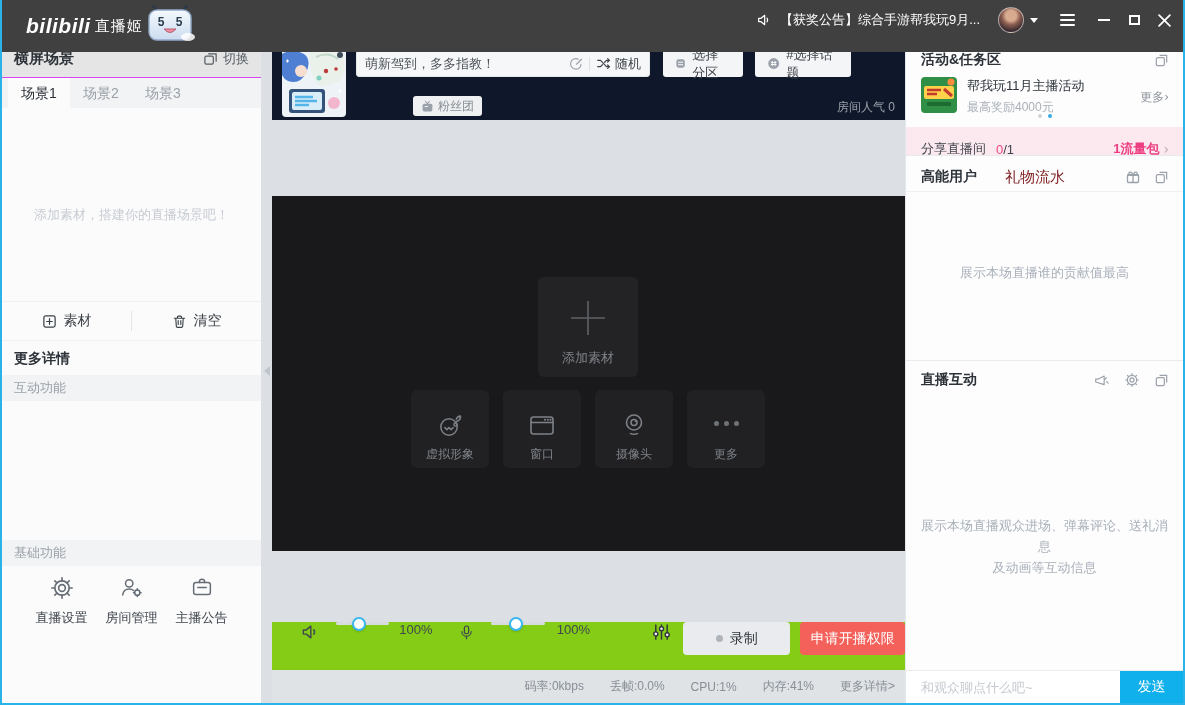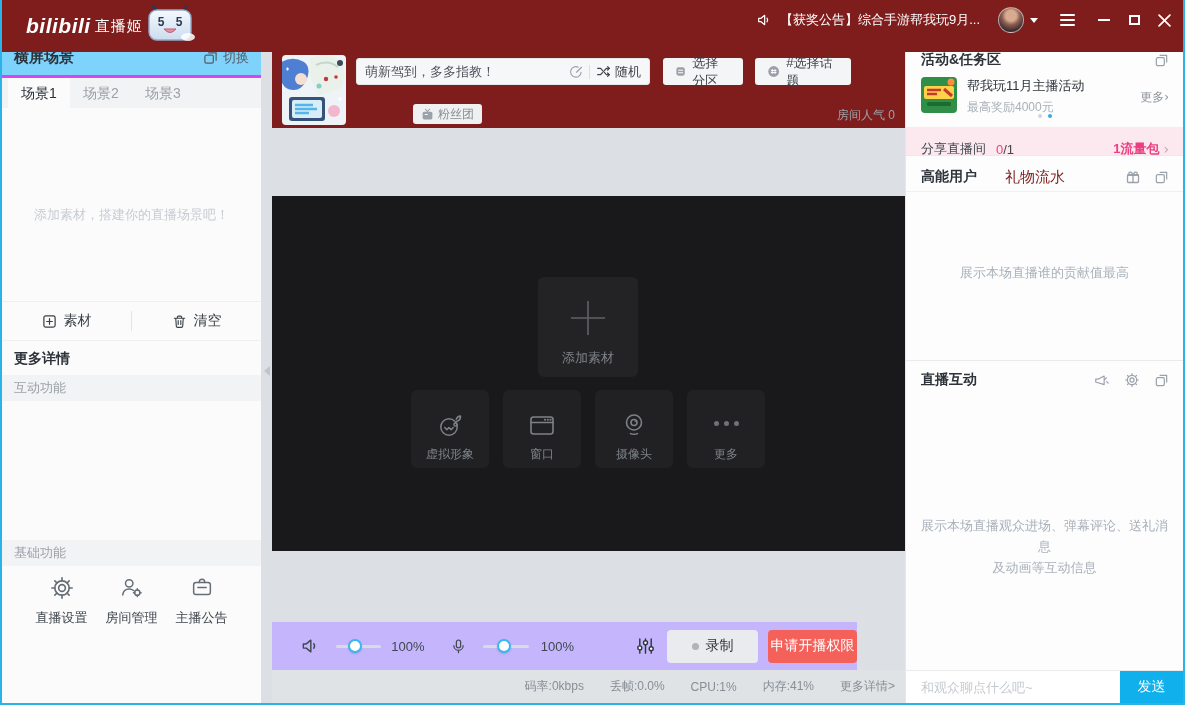--- a/index.html
+++ b/index.html
@@ -9,78 +9,78 @@
     font-family:"Liberation Sans","DejaVu Sans",sans-serif;
     background:#dce0e4; color:#32383e;
     -webkit-font-smoothing:antialiased;
   }
   svg { display:block; }
 
   
   .frame { position:absolute; inset:0; border:2px solid #2ab3e9; border-top:none; pointer-events:none; z-index:90; }
 
   
-  .titlebar { position:absolute; left:0; top:0; width:1185px; height:52px; background:#7f1d1d; z-index:40; display:flex; align-items:center; color:#fff; }
+  .titlebar { position:absolute; left:0; top:0; width:1185px; height:52px; background:#404040; z-index:40; display:flex; align-items:center; color:#fff; }
   .logo { font-size:21px; font-weight:bold; font-style:italic; letter-spacing:.5px; margin-left:26px; }
   .appname { font-size:15px; margin-left:4px; letter-spacing:1px; }
   .mascot { position:absolute; left:142px; top:4px; overflow:visible; }
   .tb-right { position:absolute; right:0; top:0; height:40px; display:flex; align-items:center; }
   .announce { font-size:13px; color:#fff; margin-left:8px; max-width:225px; white-space:nowrap; overflow:hidden; }
   .avatar { width:26px; height:26px; border-radius:50%; margin-left:18px;
             background:radial-gradient(circle at 50% 32%, #d8ab90 0 26%, #8a5d50 45%, #3a2b30 75%, #241d26); border:1px solid rgba(255,255,255,.55); }
   .caret { width:0; height:0; border-left:4px solid transparent; border-right:4px solid transparent; border-top:5px solid #fff; margin-left:6px; }
   .burger { width:15px; margin-left:22px; cursor:pointer; }
   .burger i { display:block; height:2px; background:#fff; margin:3px 0; border-radius:1px; }
   .winbtn { width:30px; height:40px; display:flex; align-items:center; justify-content:center; cursor:pointer; }
   .minbar { width:12px; height:2px; background:#fff; }
   .maxbox { width:11px; height:10px; border:2px solid #fff; }
 
   
   .lp { position:absolute; left:2px; top:40px; width:259px; height:663px; background:#fbfbfc; z-index:10; }
-  .lp-header { position:absolute; left:0; top:0; width:100%; height:38px; border-bottom:3px solid #d946ef; display:flex; align-items:center; padding:16px 12px; background:#7dd3fc; }
+  .lp-header { position:absolute; left:0; top:0; width:100%; height:38px; border-bottom:1px solid #d946ef; display:flex; align-items:center; padding:16px 12px; background:#e5e5e5; }
   .lp-title { font-size:15px; font-weight:600; color:#2c3238; }
   .lp-switch { margin-left:auto; display:flex; align-items:center; gap:5px; font-size:13px; color:#555c63; cursor:pointer; }
   .lp-tabs { position:absolute; left:0; top:38px; width:100%; height:30px; background:#f2f3f5; display:flex; padding-left:6px; }
   .lp-tab { width:62px; height:30px; line-height:30px; text-align:center; font-size:14px; color:#9aa1a8; cursor:pointer; }
   .lp-tab.active { background:#fbfbfc; color:#2c3238; }
   .lp-empty { position:absolute; left:0; top:166px; width:100%; text-align:center; font-size:13px; color:#c7ccd2; }
   .lp-btnrow { position:absolute; left:0; top:261px; width:100%; height:40px; border-top:1px solid #eef0f2; border-bottom:1px solid #eef0f2; display:flex; }
   .lp-btn { flex:1; display:flex; align-items:center; justify-content:center; gap:7px; font-size:14px; color:#3a4046; cursor:pointer; }
   .lp-btn-div { width:1px; height:20px; background:#e3e6e9; align-self:center; }
   .lp-tools-title { position:absolute; left:12px; top:301px; height:34px; line-height:34px; font-size:14px; font-weight:600; color:#2c3238; }
   .lp-group { position:absolute; left:0; width:100%; height:26px; line-height:26px; background:#f2f3f5; font-size:13px; color:#9aa1a9; padding-left:12px; }
   .lp-basic-row { position:absolute; left:0; top:525px; width:100%; display:flex; justify-content:center; padding:0 16px; }
   .lp-tool { width:70px; display:flex; flex-direction:column; align-items:center; gap:8px; padding-top:10px; color:#666d75; cursor:pointer; }
   .lp-tool span { font-size:13px; color:#3f454c; }
 
   .collapse { position:absolute; left:260px; top:352px; width:13px; height:38px; display:flex; align-items:center; justify-content:center; cursor:pointer; z-index:5;}
   .collapse i { width:0; height:0; border-top:5px solid transparent; border-bottom:5px solid transparent; border-right:6px solid #bfc5cc; }
 
   
-  .topcard { position:absolute; left:272px; top:48px; width:633px; height:80px; background:#7f1d1d; z-index:5; }
+  .topcard { position:absolute; left:272px; top:40px; width:633px; height:80px; background:#0f172a; z-index:5; }
   .cover { position:absolute; left:10px; top:7px; width:64px; height:70px; border-radius:4px; overflow:hidden; cursor:pointer; }
   .titlebox { position:absolute; left:84px; top:10px; width:294px; height:27px; background:#f6f7f9; border:1px solid #e4e7ea; border-radius:3px; display:flex; align-items:center; padding:0 8px; }
   .titlebox input { flex:1; border:none; background:transparent; outline:none; font-size:13px; color:#4d5359; font-family:inherit; min-width:0; }
   .titlebox .vdiv { width:1px; height:14px; background:#dcdfe3; margin:0 6px; }
   .randlabel { font-size:13px; color:#41464c; margin-left:4px; white-space:nowrap; cursor:pointer; }
   .chipbtn { position:absolute; top:10px; height:27px; background:#f4f5f7; border-radius:3px; display:flex; align-items:center; gap:6px; padding:0 12px; font-size:13px; color:#3c4248; cursor:pointer; }
   .fanpill { position:absolute; left:141px; top:56px; height:20px; background:#eef0f2; border-radius:3px; display:flex; align-items:center; gap:4px; padding:0 8px; font-size:12px; color:#878e95; cursor:pointer; }
   .popularity { position:absolute; right:10px; top:59px; font-size:12px; color:#9ba2a9; }
 
   .canvas { position:absolute; left:272px; top:196px; width:633px; height:355px; background:#19191b; z-index:5; }
   .bigtile { position:absolute; left:266px; top:81px; width:100px; height:100px; background:#232326; border-radius:6px; cursor:pointer; text-align:center; }
   .bigtile .plus { margin:22px auto 0; }
   .bigtile span { display:block; margin-top:12px; font-size:13px; color:#7e8287; }
   .tile { position:absolute; top:194px; width:78px; height:78px; background:#212124; border-radius:6px; cursor:pointer; display:flex; flex-direction:column; align-items:center; color:#6e7378; }
   .tile .tic { height:44px; display:flex; align-items:flex-end; }
   .tile span { margin-top:6px; font-size:12px; color:#7d8186; }
   .dots3 { display:flex; gap:5px; }
   .dots3 i { width:5px; height:5px; border-radius:50%; background:#6e7378; }
 
-  .ctrlbar { position:absolute; left:272px; top:622px; width:585px; height:48px; background:#c4b5fd; z-index:5; display:flex; align-items:center; }
+  .ctrlbar { position:absolute; left:272px; top:622px; width:633px; height:48px; background:#84cc16; z-index:5; display:flex; align-items:flex-start; }
   .track { position:relative; width:56px; height:3px; background:#d9dcdf; border-radius:2px; cursor:pointer; }
   .knob { position:absolute; top:50%; width:14px; height:14px; background:#fff; border:2px solid #39b8f0; border-radius:50%; transform:translate(-50%,-50%); box-shadow:0 1px 2px rgba(0,0,0,.15); }
   .pct { font-size:13px; color:#41474e; }
   .recbtn { width:113px; height:33px; background:#e9ebee; border:none; border-radius:4px; font-size:14px; color:#2e343a; display:flex; align-items:center; justify-content:center; gap:7px; cursor:pointer; font-family:inherit; }
   .recbtn i { width:7px; height:7px; border-radius:50%; background:#aeb4ba; }
   .applybtn { width:110px; height:33px; background:#f4605a; border:none; border-radius:4px; font-size:14px; color:#fff; cursor:pointer; font-family:inherit; }
 
   .statusbar { position:absolute; left:272px; top:670px; width:633px; height:33px; background:#e0e3e6; z-index:5; display:flex; align-items:center; justify-content:flex-end; gap:26px; padding-right:10px; font-size:12px; color:#878e96; }
   .statusbar .more { cursor:pointer; }
 

